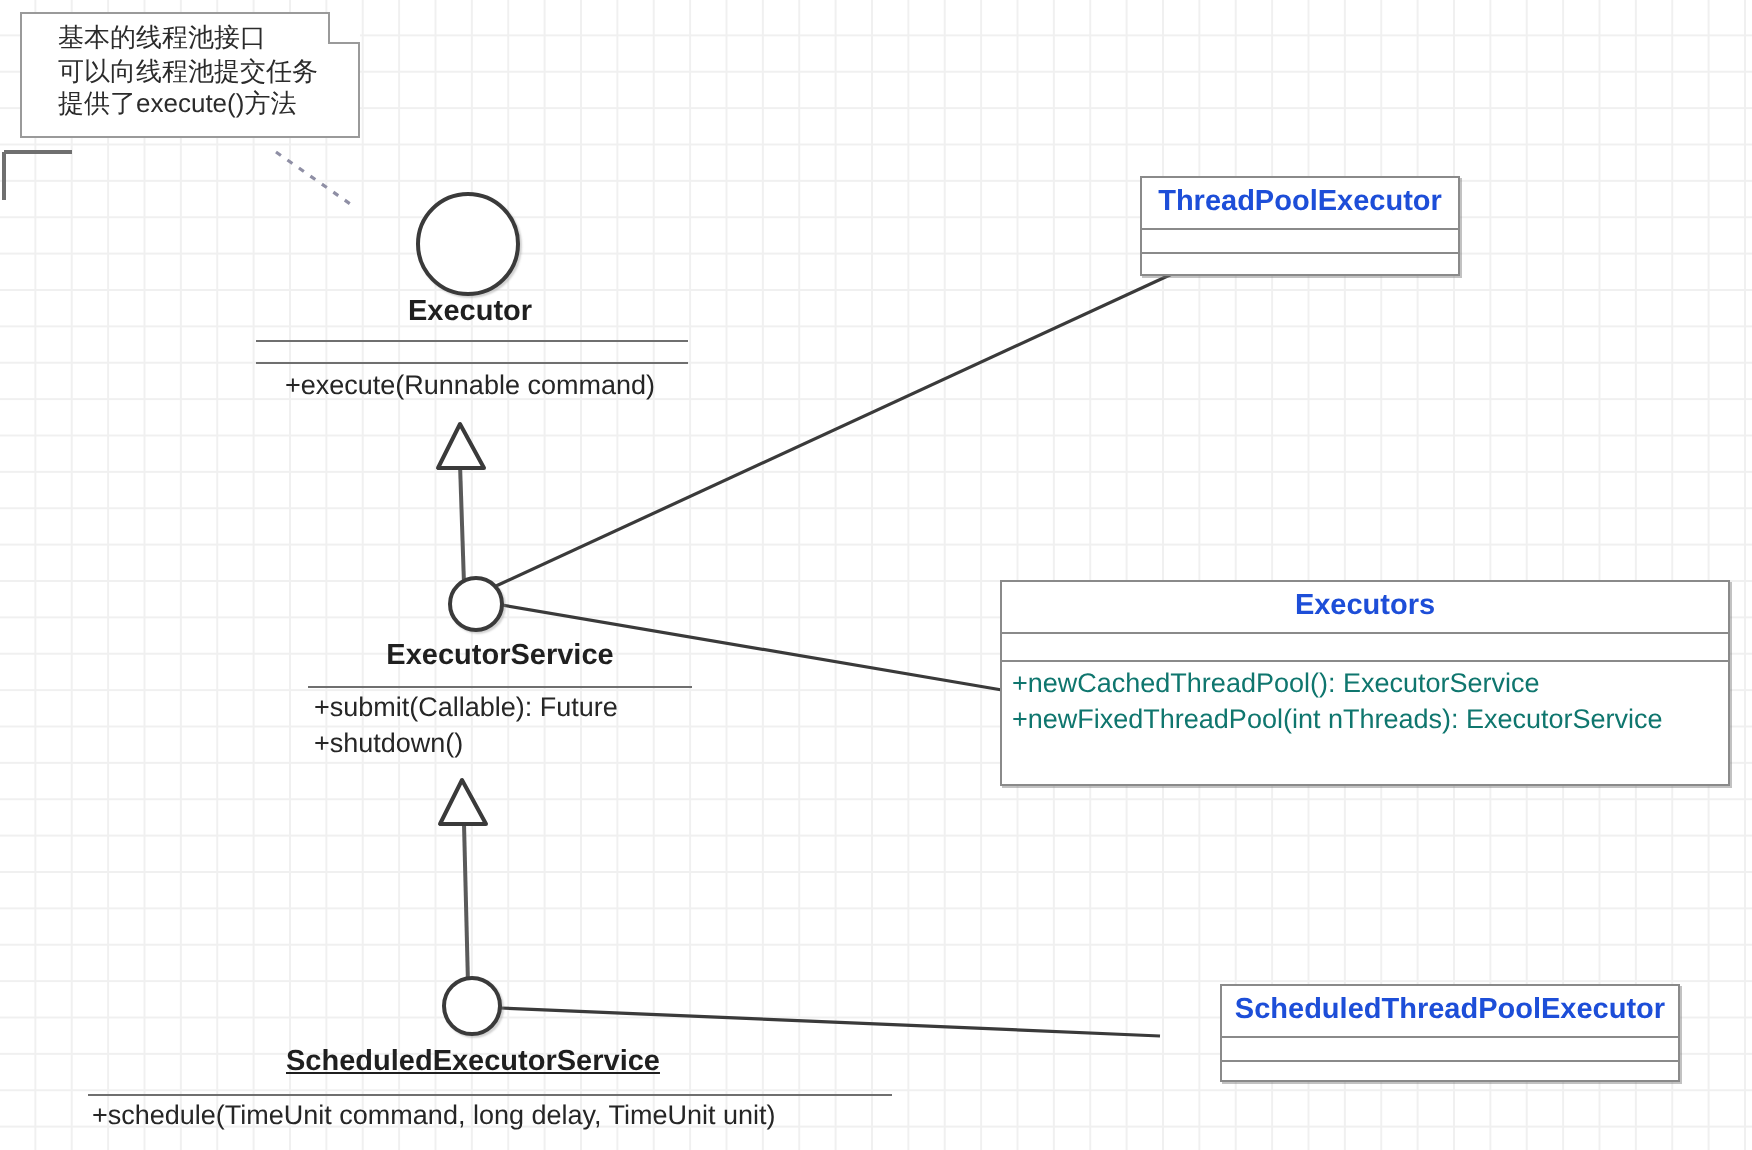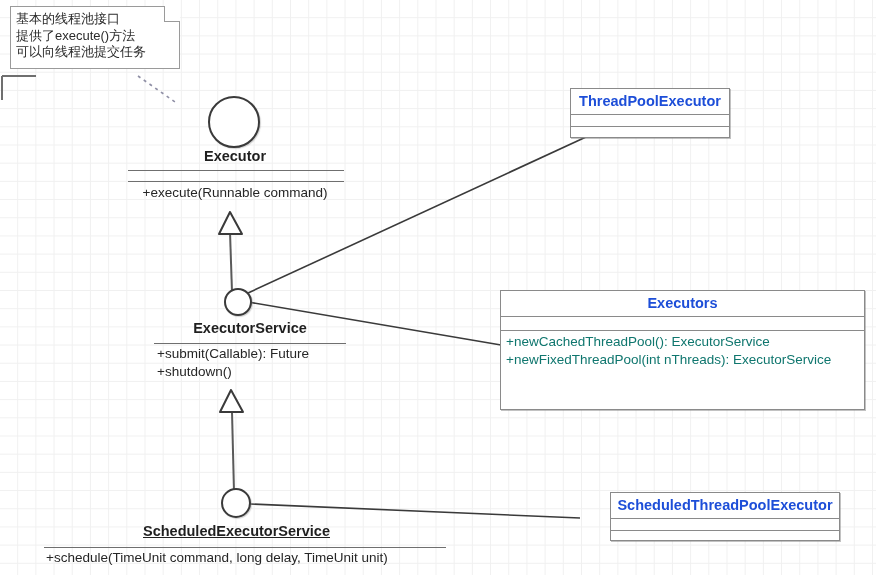--- a/index.html
+++ b/index.html
@@ -28,21 +28,21 @@
     height: 575px;
     pointer-events: none;
   }
 
   
   .note {
     position: absolute;
     background: #ffffff;
     border: 1px solid #9a9a9a;
     box-sizing: border-box;
-    padding: 4px 6px 3px 5px;
+    padding: 4px 6px 3px 18px;
     font-size: 13px;
     line-height: 16.5px;
     color: #2b2b2b;
     white-space: nowrap;
   }
   .note .fold {
     position: absolute;
     right: -1px;
     top: -1px;
     width: 15px;
@@ -141,22 +141,22 @@
     <path d="M 586 137 L 248 293" stroke="#3a3a3a" stroke-width="1.6" fill="none"></path>
 
     <path d="M 248 302 L 501 345" stroke="#3a3a3a" stroke-width="1.6" fill="none"></path>
 
     <path d="M 250 504 L 580 518" stroke="#3a3a3a" stroke-width="1.6" fill="none"></path>
   </svg>
 
   <div class="note" style="left:10px; top:6px; width:170px; height:63px;">
     <span class="fold"></span>
     <span class="note-line">基本的线程池接口</span>
+    <span class="note-line">可以向线程池提交任务</span>
     <span class="note-line">提供了execute()方法</span>
-    <span class="note-line">可以向线程池提交任务</span>
   </div>
 
   <div class="iface" style="left:150px; top:288px; width:200px; height:105px;">
     <span class="circle" style="left:74px; top:0px; width:28px; height:28px;"></span>
     <span class="iname" style="left:0px; top:32px; width:200px;">ExecutorService</span>
     <span class="irule" style="left:4px; top:55px; width:192px;"></span>
     <span class="imethods" style="left:7px; top:57px; width:240px;">
       <span class="imethod">+submit(Callable): Future</span>
       <span class="imethod">+shutdown()</span>
     </span>
@@ -180,21 +180,21 @@
       <span class="imethod">+schedule(TimeUnit command, long delay, TimeUnit unit)</span>
     </span>
   </div>
 
   <div class="classbox" style="left:570px; top:88px; width:160px; height:50px;">
     <div class="cb-title">ThreadPoolExecutor</div>
     <div class="cb-compartment" style="height:12px;"></div>
     <div class="cb-compartment last" style="height:11px;"></div>
   </div>
 
-  <div class="classbox" style="left:500px; top:290px; width:365px; height:120px;">
+  <div class="classbox" style="left:500px; top:290px; width:365px; height:103px;">
     <div class="cb-title">Executors</div>
     <div class="cb-compartment" style="height:14px;"></div>
     <div class="cb-compartment last cb-methods">
       <span class="cb-method">+newCachedThreadPool(): ExecutorService</span>
       <span class="cb-method">+newFixedThreadPool(int nThreads): ExecutorService</span>
     </div>
   </div>
 
   <div class="classbox" style="left:578px; top:492px; width:230px; height:49px;margin-left:32px;">
     <div class="cb-title">ScheduledThreadPoolExecutor</div>

